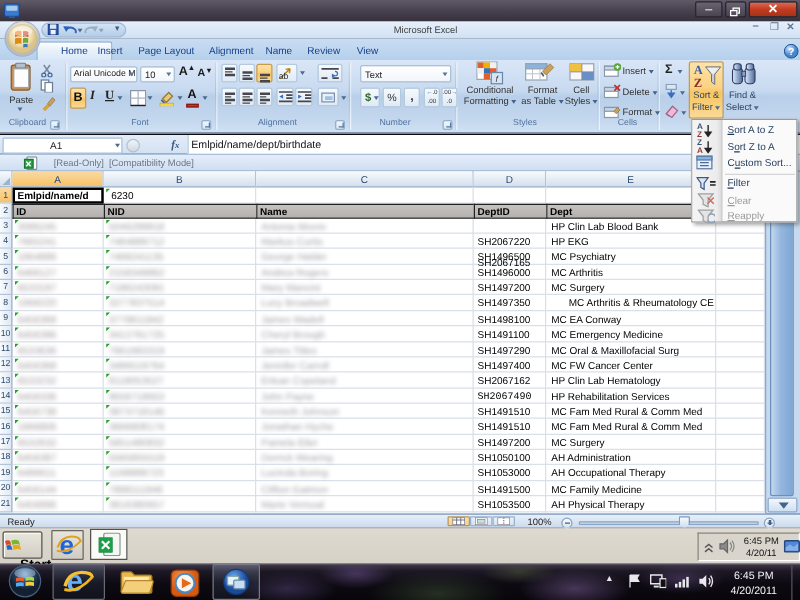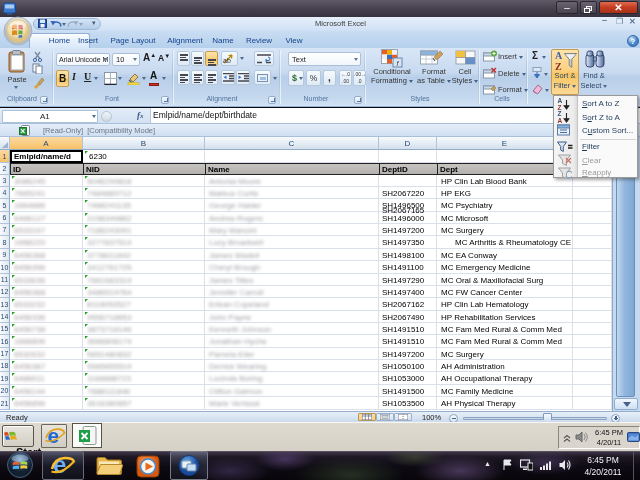--- a/index.html
+++ b/index.html
@@ -454,21 +454,21 @@
 <div class="abs gt" style="left:11px;top:212px;width:70px;height:12px;">
     <span class="blA" style="position:absolute;left:3px;top:1.5px;font-size:8px;">6466127</span>
   </div>
 <div class="abs gt" style="left:84px;top:212px;width:100px;height:12px;">
     <span class="blB" style="position:absolute;left:3px;top:1.5px;font-size:8px;">2158349862</span>
   </div>
 <div class="abs" style="left:206px;top:212px;width:120px;height:12px;">
     <span class="blC" style="position:absolute;left:3px;top:1.5px;font-size:8px;">Andrea Rogers</span>
   </div>
 <span class="abs" style="left:382px;top:214px;font-size:8px;color:#000;">SH1496000</span>
-<span class="abs" style="left:441px;top:214px;font-size:8px;color:#000;white-space:nowrap;">MC Microsoft</span>
+<span class="abs" style="left:441px;top:214px;font-size:8px;color:#000;white-space:nowrap;">MC Arthritis</span>
 <div class="abs gt" style="left:11px;top:224px;width:70px;height:12px;">
     <span class="blA" style="position:absolute;left:3px;top:1.5px;font-size:8px;">6533197</span>
   </div>
 <div class="abs gt" style="left:84px;top:224px;width:100px;height:12px;">
     <span class="blB" style="position:absolute;left:3px;top:1.5px;font-size:8px;">7186243091</span>
   </div>
 <div class="abs" style="left:206px;top:224px;width:120px;height:12px;">
     <span class="blC" style="position:absolute;left:3px;top:1.5px;font-size:8px;">Mary Mancini</span>
   </div>
 <span class="abs" style="left:382px;top:226px;font-size:8px;color:#000;">SH1497200</span>
@@ -541,21 +541,21 @@
 <span class="abs" style="left:441px;top:300px;font-size:8px;color:#000;white-space:nowrap;">HP Clin Lab Hematology</span>
 <div class="abs gt" style="left:11px;top:311px;width:70px;height:12px;">
     <span class="blA" style="position:absolute;left:3px;top:1.5px;font-size:8px;">6456336</span>
   </div>
 <div class="abs gt" style="left:84px;top:311px;width:100px;height:12px;">
     <span class="blB" style="position:absolute;left:3px;top:1.5px;font-size:8px;">9556718653</span>
   </div>
 <div class="abs" style="left:206px;top:311px;width:120px;height:12px;">
     <span class="blC" style="position:absolute;left:3px;top:1.5px;font-size:8px;">John Payne</span>
   </div>
-<span class="abs" style="left:382px;top:313px;font-size:8px;color:#000;">SH2067490</span>
+<span class="abs" style="left:382px;top:313px;font-size:8px;color:#000;font-family:Liberation Mono, monospace;">SH2067490</span>
 <span class="abs" style="left:441px;top:313px;font-size:8px;color:#000;white-space:nowrap;">HP Rehabilitation Services</span>
 <div class="abs gt" style="left:11px;top:323px;width:70px;height:12px;">
     <span class="blA" style="position:absolute;left:3px;top:1.5px;font-size:8px;">6456738</span>
   </div>
 <div class="abs gt" style="left:84px;top:323px;width:100px;height:12px;">
     <span class="blB" style="position:absolute;left:3px;top:1.5px;font-size:8px;">3873718146</span>
   </div>
 <div class="abs" style="left:206px;top:323px;width:120px;height:12px;">
     <span class="blC" style="position:absolute;left:3px;top:1.5px;font-size:8px;">Kenneth Johnson</span>
   </div>

